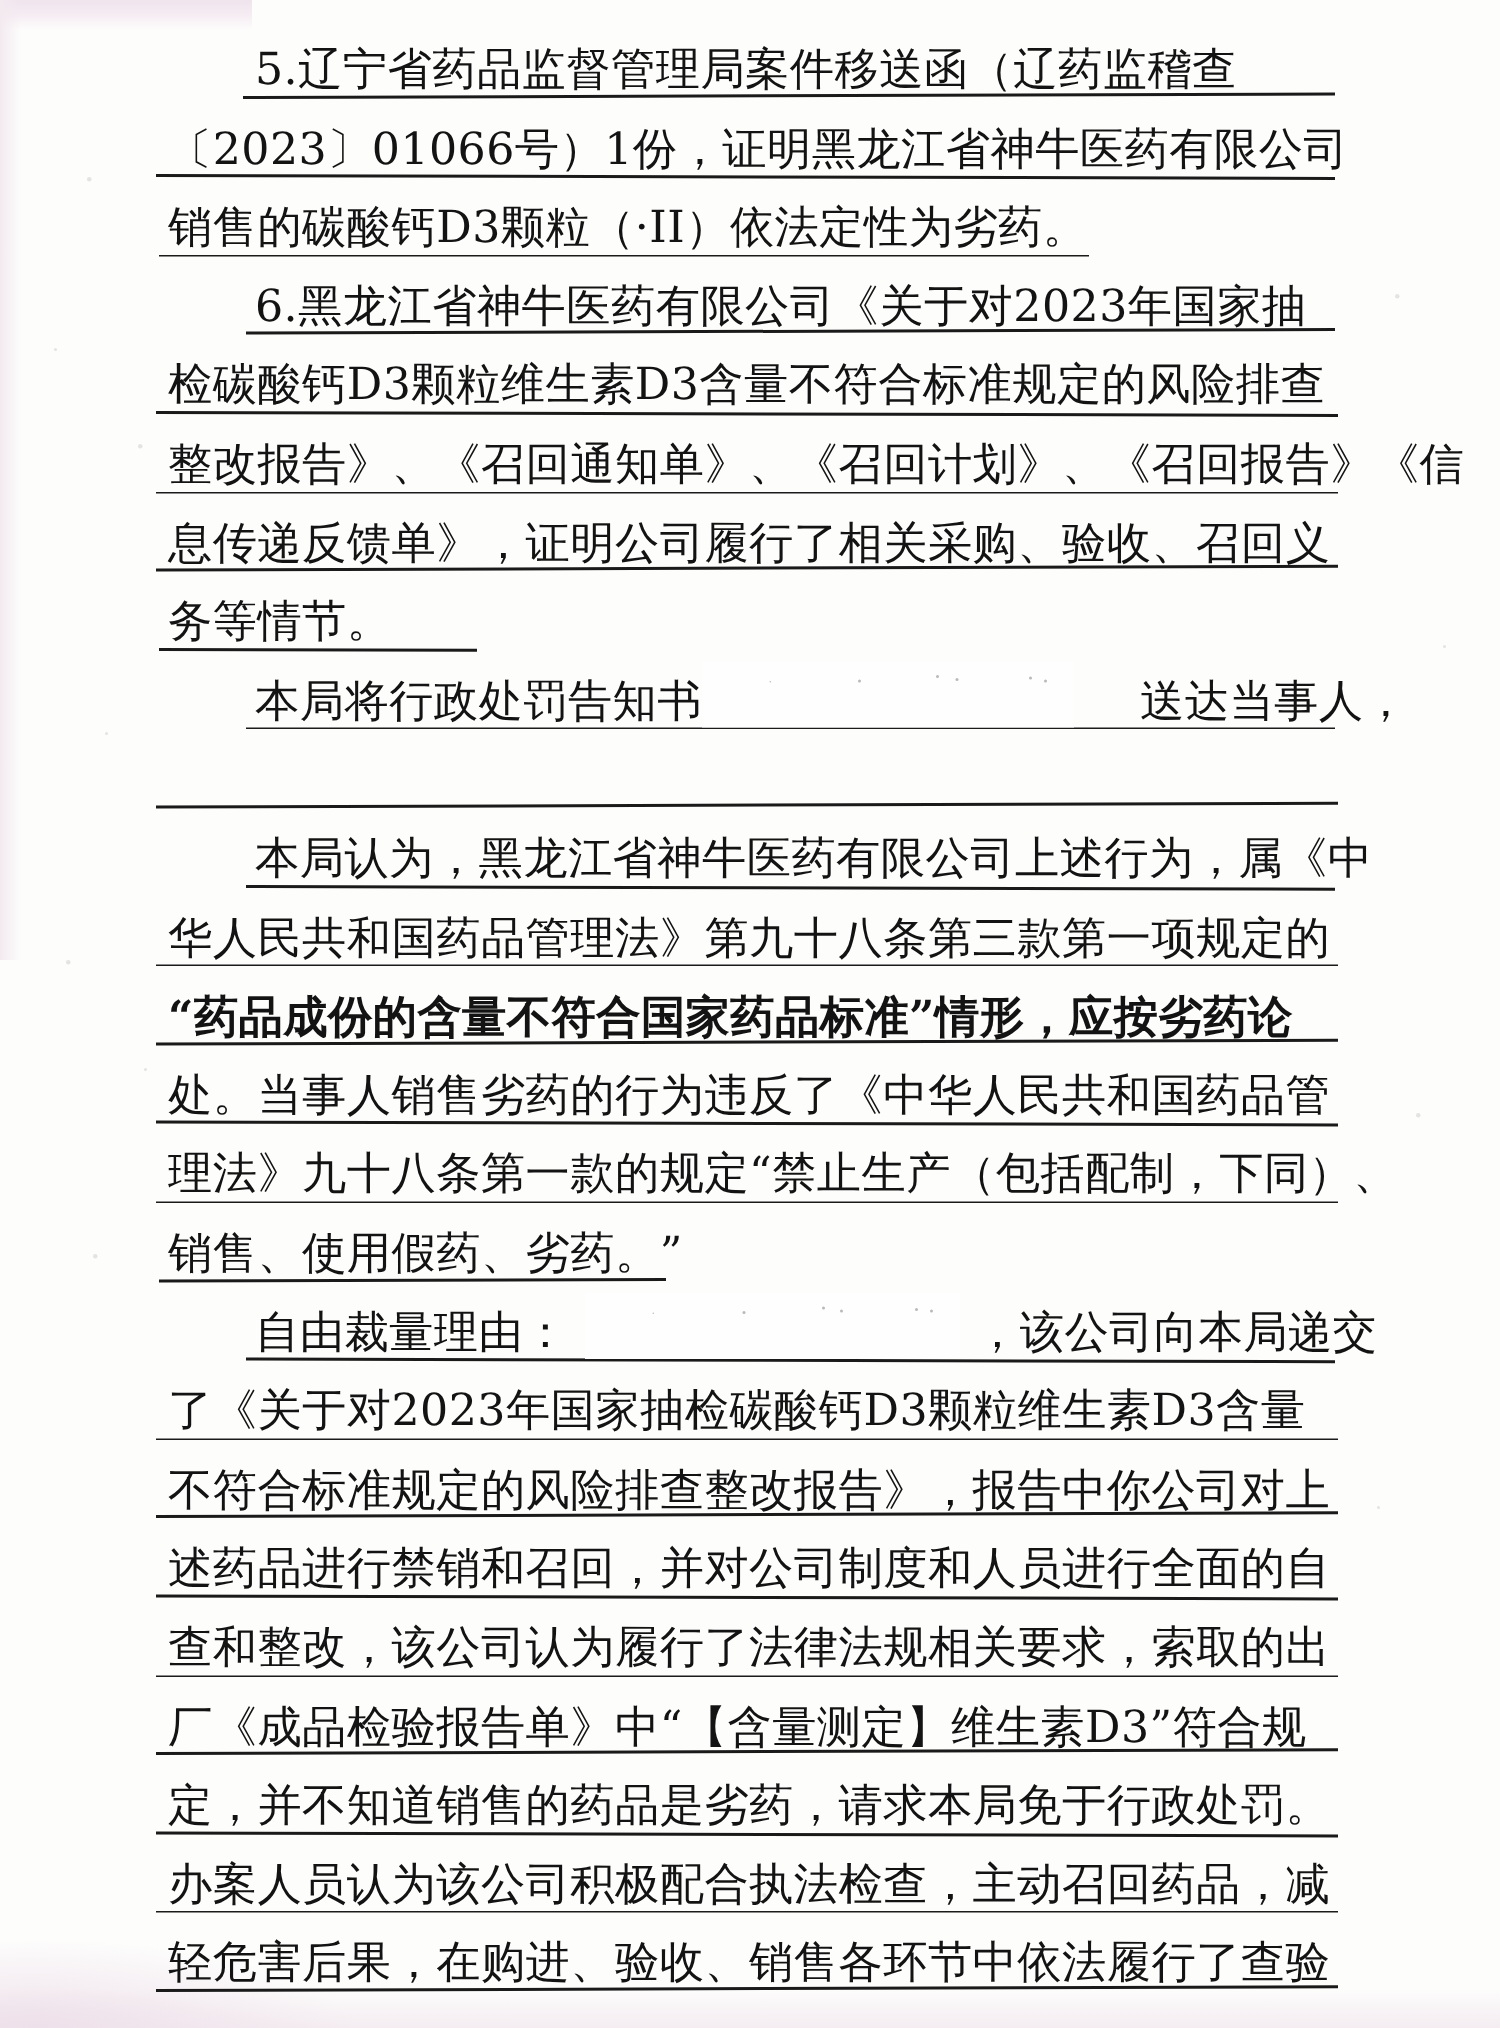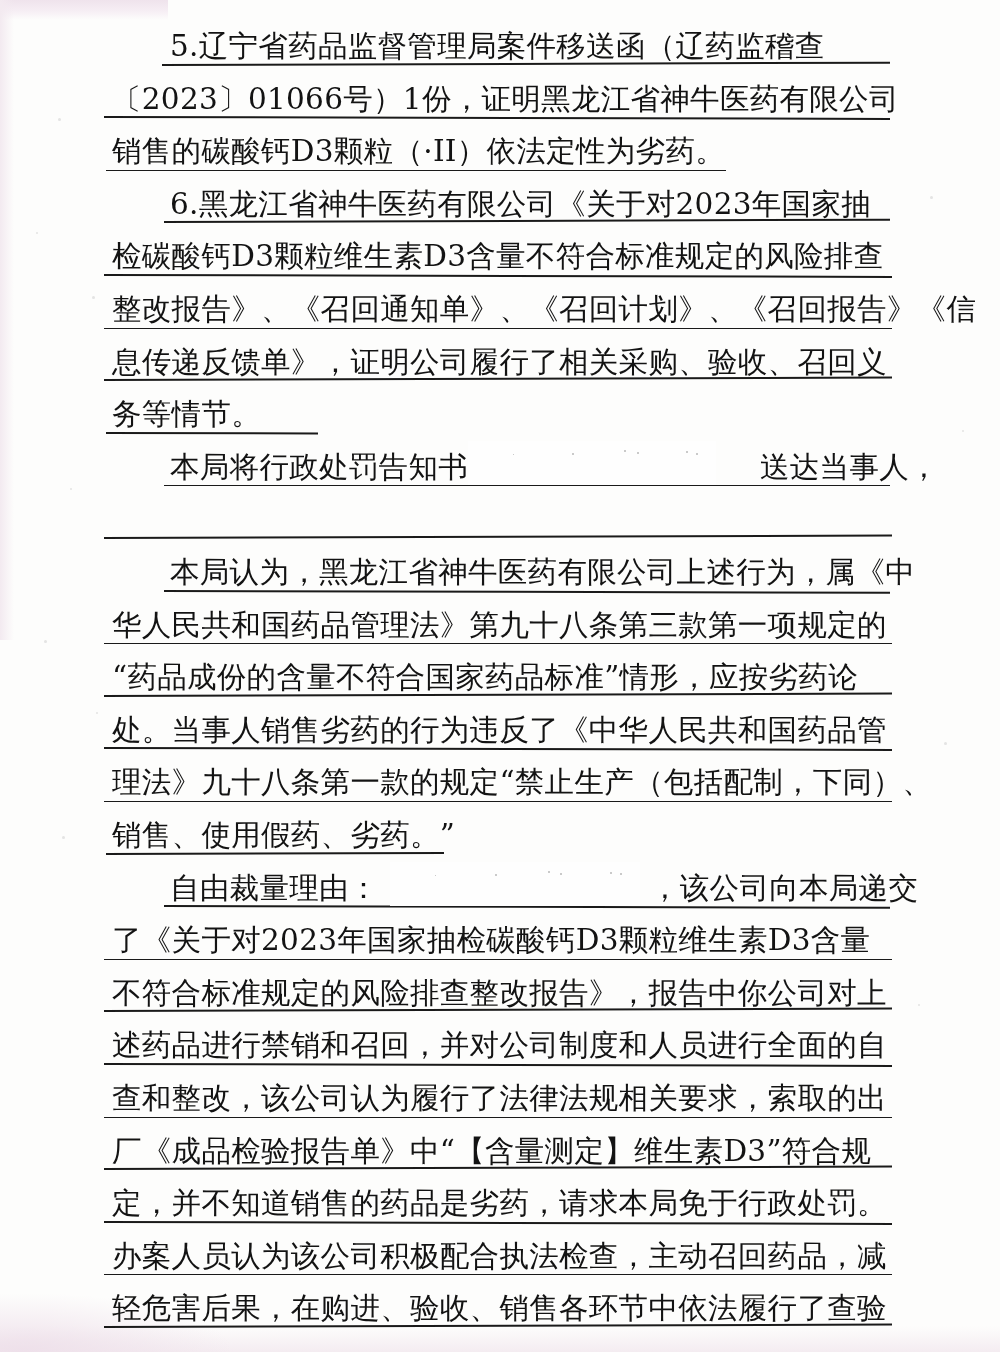--- a/index.html
+++ b/index.html
@@ -191,21 +191,21 @@
         <div class="rule tilt" style="left: 104px; width: 788px;"></div>
       </div>
       <div class="line indent" style="position: absolute; left: 0px; top: 544px; width: 1000px;">
         <div class="rule tilt2" style="left: 164px; width: 726px;"></div>
         <div class="line-text">本局认为，黑龙江省神牛医药有限公司上述行为，属《中</div>
       </div>
       <div class="line" style="position: absolute; left: 0px; top: 596.6px; width: 1000px;">
         <div class="rule thin" style="left: 104px; width: 788px;"></div>
         <div class="line-text">华人民共和国药品管理法》第九十八条第三款第一项规定的</div>
       </div>
-      <div class="line" style="position: absolute; left: 0px; top: 649.2px; width: 1000px;">
+      <div class="line" style="position: absolute; left: 0px; top: 649.2px; width: 1000px; font-weight: bold;">
         <div class="rule tilt" style="left: 104px; width: 788px;"></div>
         <div class="line-text">“药品成份的含量不符合国家药品标准”情形，应按劣药论</div>
       </div>
       <div class="line" style="position: absolute; left: 0px; top: 701.8px; width: 1000px;">
         <div class="rule tilt2" style="left: 104px; width: 788px;"></div>
         <div class="line-text">处。当事人销售劣药的行为违反了《中华人民共和国药品管</div>
       </div>
       <div class="line" style="position: absolute; left: 0px; top: 754.4px; width: 1000px;">
         <div class="rule thin" style="left: 104px; width: 788px;"></div>
         <div class="line-text">理法》九十八条第一款的规定“禁止生产（包括配制，下同）、</div>

